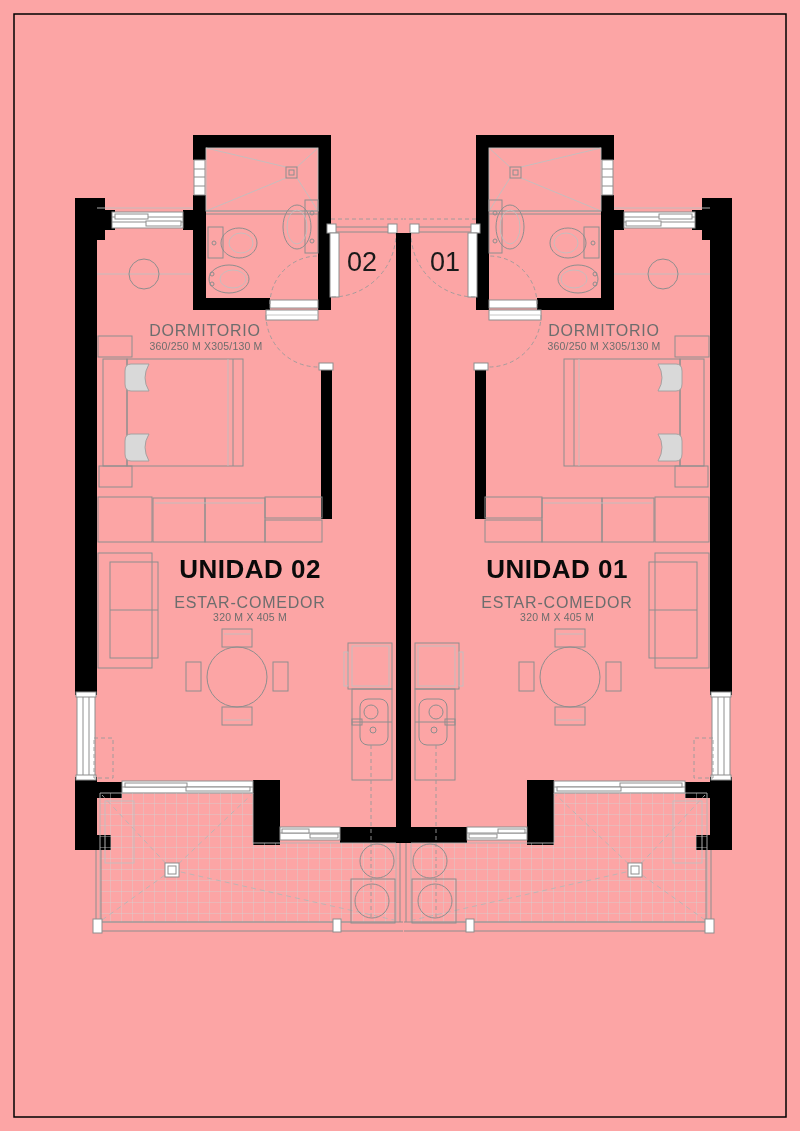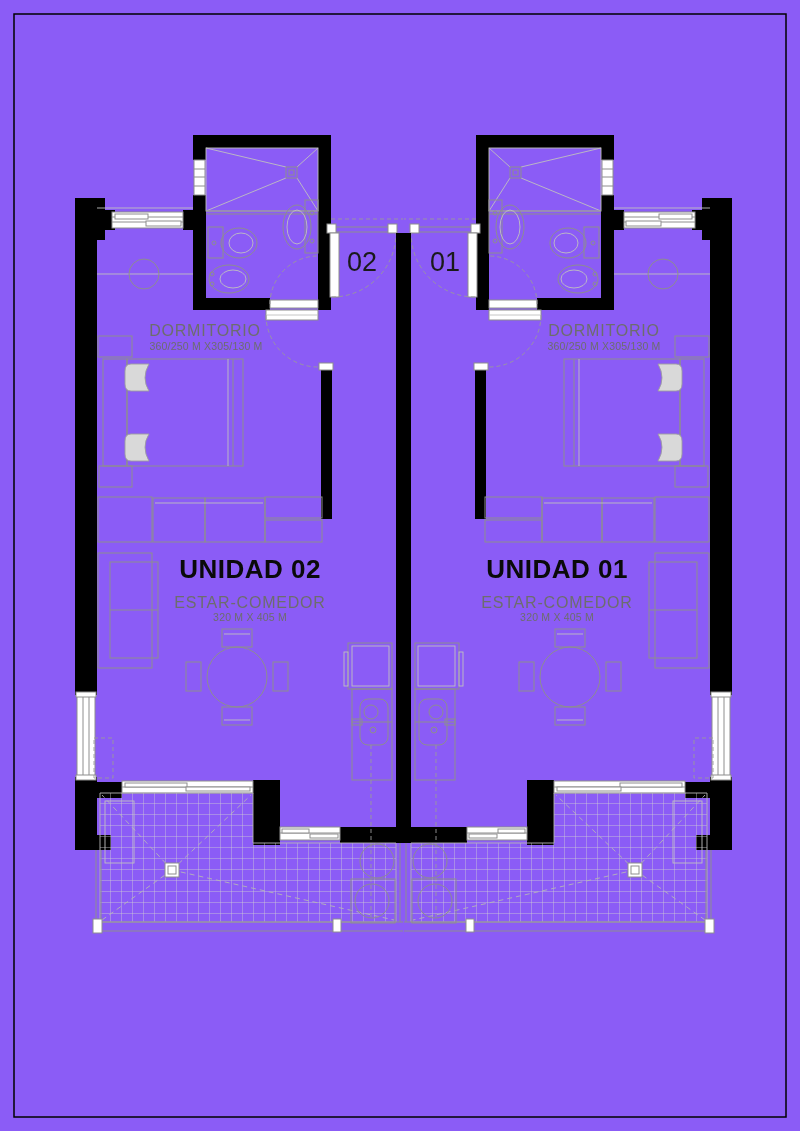--- a/index.html
+++ b/index.html
@@ -1,19 +1,19 @@
 <!DOCTYPE html>
 <html><head>
 <meta charset="utf-8">
 <style>
   html,body { margin:0; padding:0; background:#ffffff; }
   .page {
     position:relative;
     width:800px; height:1131px;
-    background:#8b5cf6;
+    background:#fca5a5;
     font-family:"Liberation Sans", sans-serif;
     overflow:hidden;
   }
   svg { position:absolute; left:0; top:0; }
 
   
   .w   { fill:#000000; stroke:none; }                                   
   .f   { fill:none; stroke:#8e8e8e; stroke-width:1; }                   
   .fl  { fill:none; stroke:#c0c0c0; stroke-width:0.9; }                 
   .wf  { fill:#ffffff; stroke:#8e8e8e; stroke-width:1; }                

